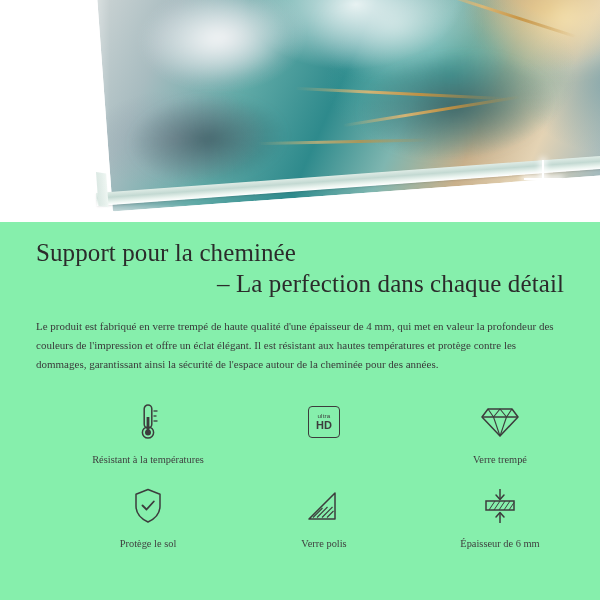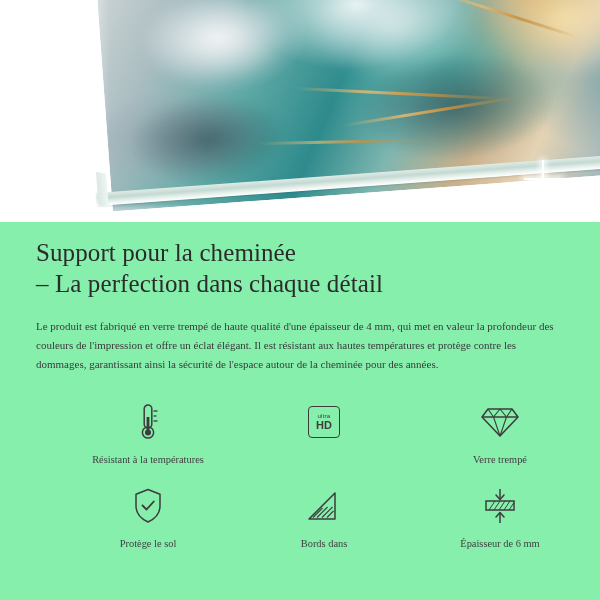--- a/index.html
+++ b/index.html
@@ -123,20 +123,21 @@
     font-family: "Liberation Serif", serif;
     font-size: 25px;
     line-height: 1.22;
     color: #2b2b2b;
     font-weight: 400;
     margin: 0;
     letter-spacing: 0.1px;
   }
   .headline .line2 {
     display: block;
+    text-align: right;
   }
   .paragraph {
     margin: 18px 0 0 0;
     font-family: "Liberation Serif", serif;
     font-size: 11px;
     line-height: 1.72;
     color: #3a3a3a;
     text-align: left;
     max-width: 530px;
   }
@@ -285,21 +286,21 @@
       <div class="feature">
         <div class="feature-icon">
           <svg width="38" height="36" viewBox="0 0 38 36">
             <path d="M4 31 L30 31 L30 5 Z" fill="none" stroke="#3c3c3c" stroke-width="1.5" stroke-linejoin="round"></path>
             <line x1="12" y1="29.5" x2="22.5" y2="19" stroke="#3c3c3c" stroke-width="1.1"></line>
             <line x1="17" y1="29.5" x2="27.5" y2="19" stroke="#3c3c3c" stroke-width="1.1"></line>
             <line x1="22" y1="29.5" x2="28.5" y2="23" stroke="#3c3c3c" stroke-width="1.1"></line>
             <line x1="8" y1="29.5" x2="17.5" y2="20" stroke="#3c3c3c" stroke-width="1.1"></line>
           </svg>
         </div>
-        <div class="feature-label">Bords dans</div>
+        <div class="feature-label">Verre polis</div>
       </div>
 
       <div class="feature">
         <div class="feature-icon">
           <svg width="40" height="38" viewBox="0 0 40 38">
             <line x1="20" y1="2" x2="20" y2="11" stroke="#3c3c3c" stroke-width="1.5"></line>
             <path d="M16 8 L20 12.5 L24 8" fill="none" stroke="#3c3c3c" stroke-width="1.5" stroke-linecap="round" stroke-linejoin="round"></path>
             <rect x="6" y="14" width="28" height="9" fill="none" stroke="#3c3c3c" stroke-width="1.5"></rect>
             <line x1="9" y1="23" x2="15" y2="14" stroke="#3c3c3c" stroke-width="1"></line>
             <line x1="14" y1="23" x2="20" y2="14" stroke="#3c3c3c" stroke-width="1"></line>

